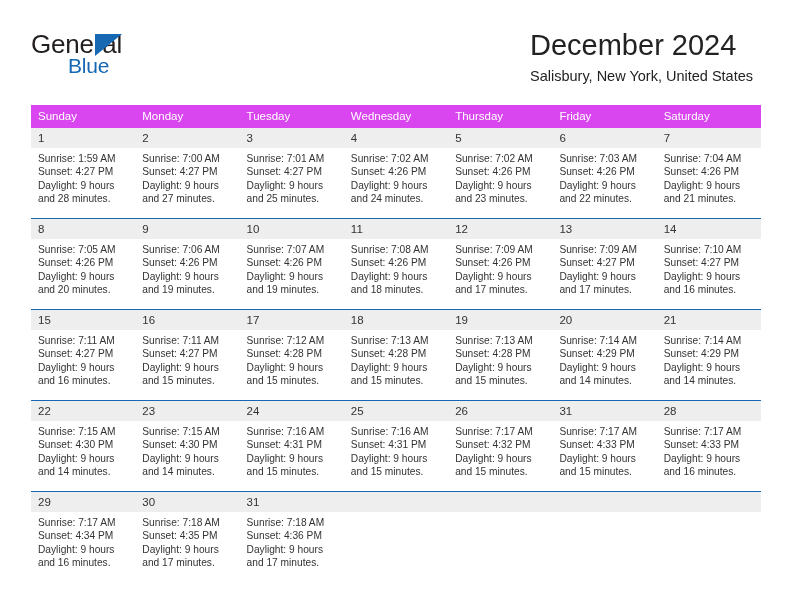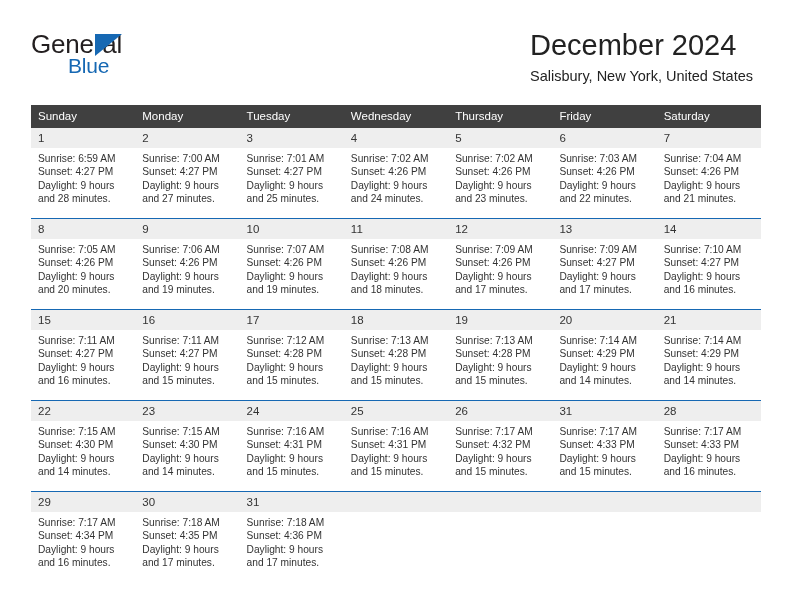--- a/index.html
+++ b/index.html
@@ -86,21 +86,21 @@
   
   .calendar {
     position: absolute;
     left: 31px;
     top: 105px;
     width: 730px;
     border-collapse: collapse;
     table-layout: fixed;
   }
   .calendar th {
-    background: #404040;
+    background: #d946ef;
     color: #ffffff;
     font-size: 11.5px;
     font-weight: normal;
     text-align: left;
     padding: 5px 0 5px 7px;
     height: 11px;
     line-height: 13px;
     border: none;
   }
   .calendar td {
@@ -170,21 +170,21 @@
         <th>Friday</th>
         <th>Saturday</th>
       </tr>
     </thead>
     <tbody>
         <tr class="week-row">
           <td>
             <div class="cell-inner">
               <div class="day-num">1</div>
               <div class="details">
-                <div>Sunrise: 6:59 AM</div>
+                <div>Sunrise: 1:59 AM</div>
                 <div>Sunset: 4:27 PM</div>
                 <div>Daylight: 9 hours</div>
                 <div>and 28 minutes.</div>
               </div>
             </div>
           </td>
           <td>
             <div class="cell-inner">
               <div class="day-num">2</div>
               <div class="details">

